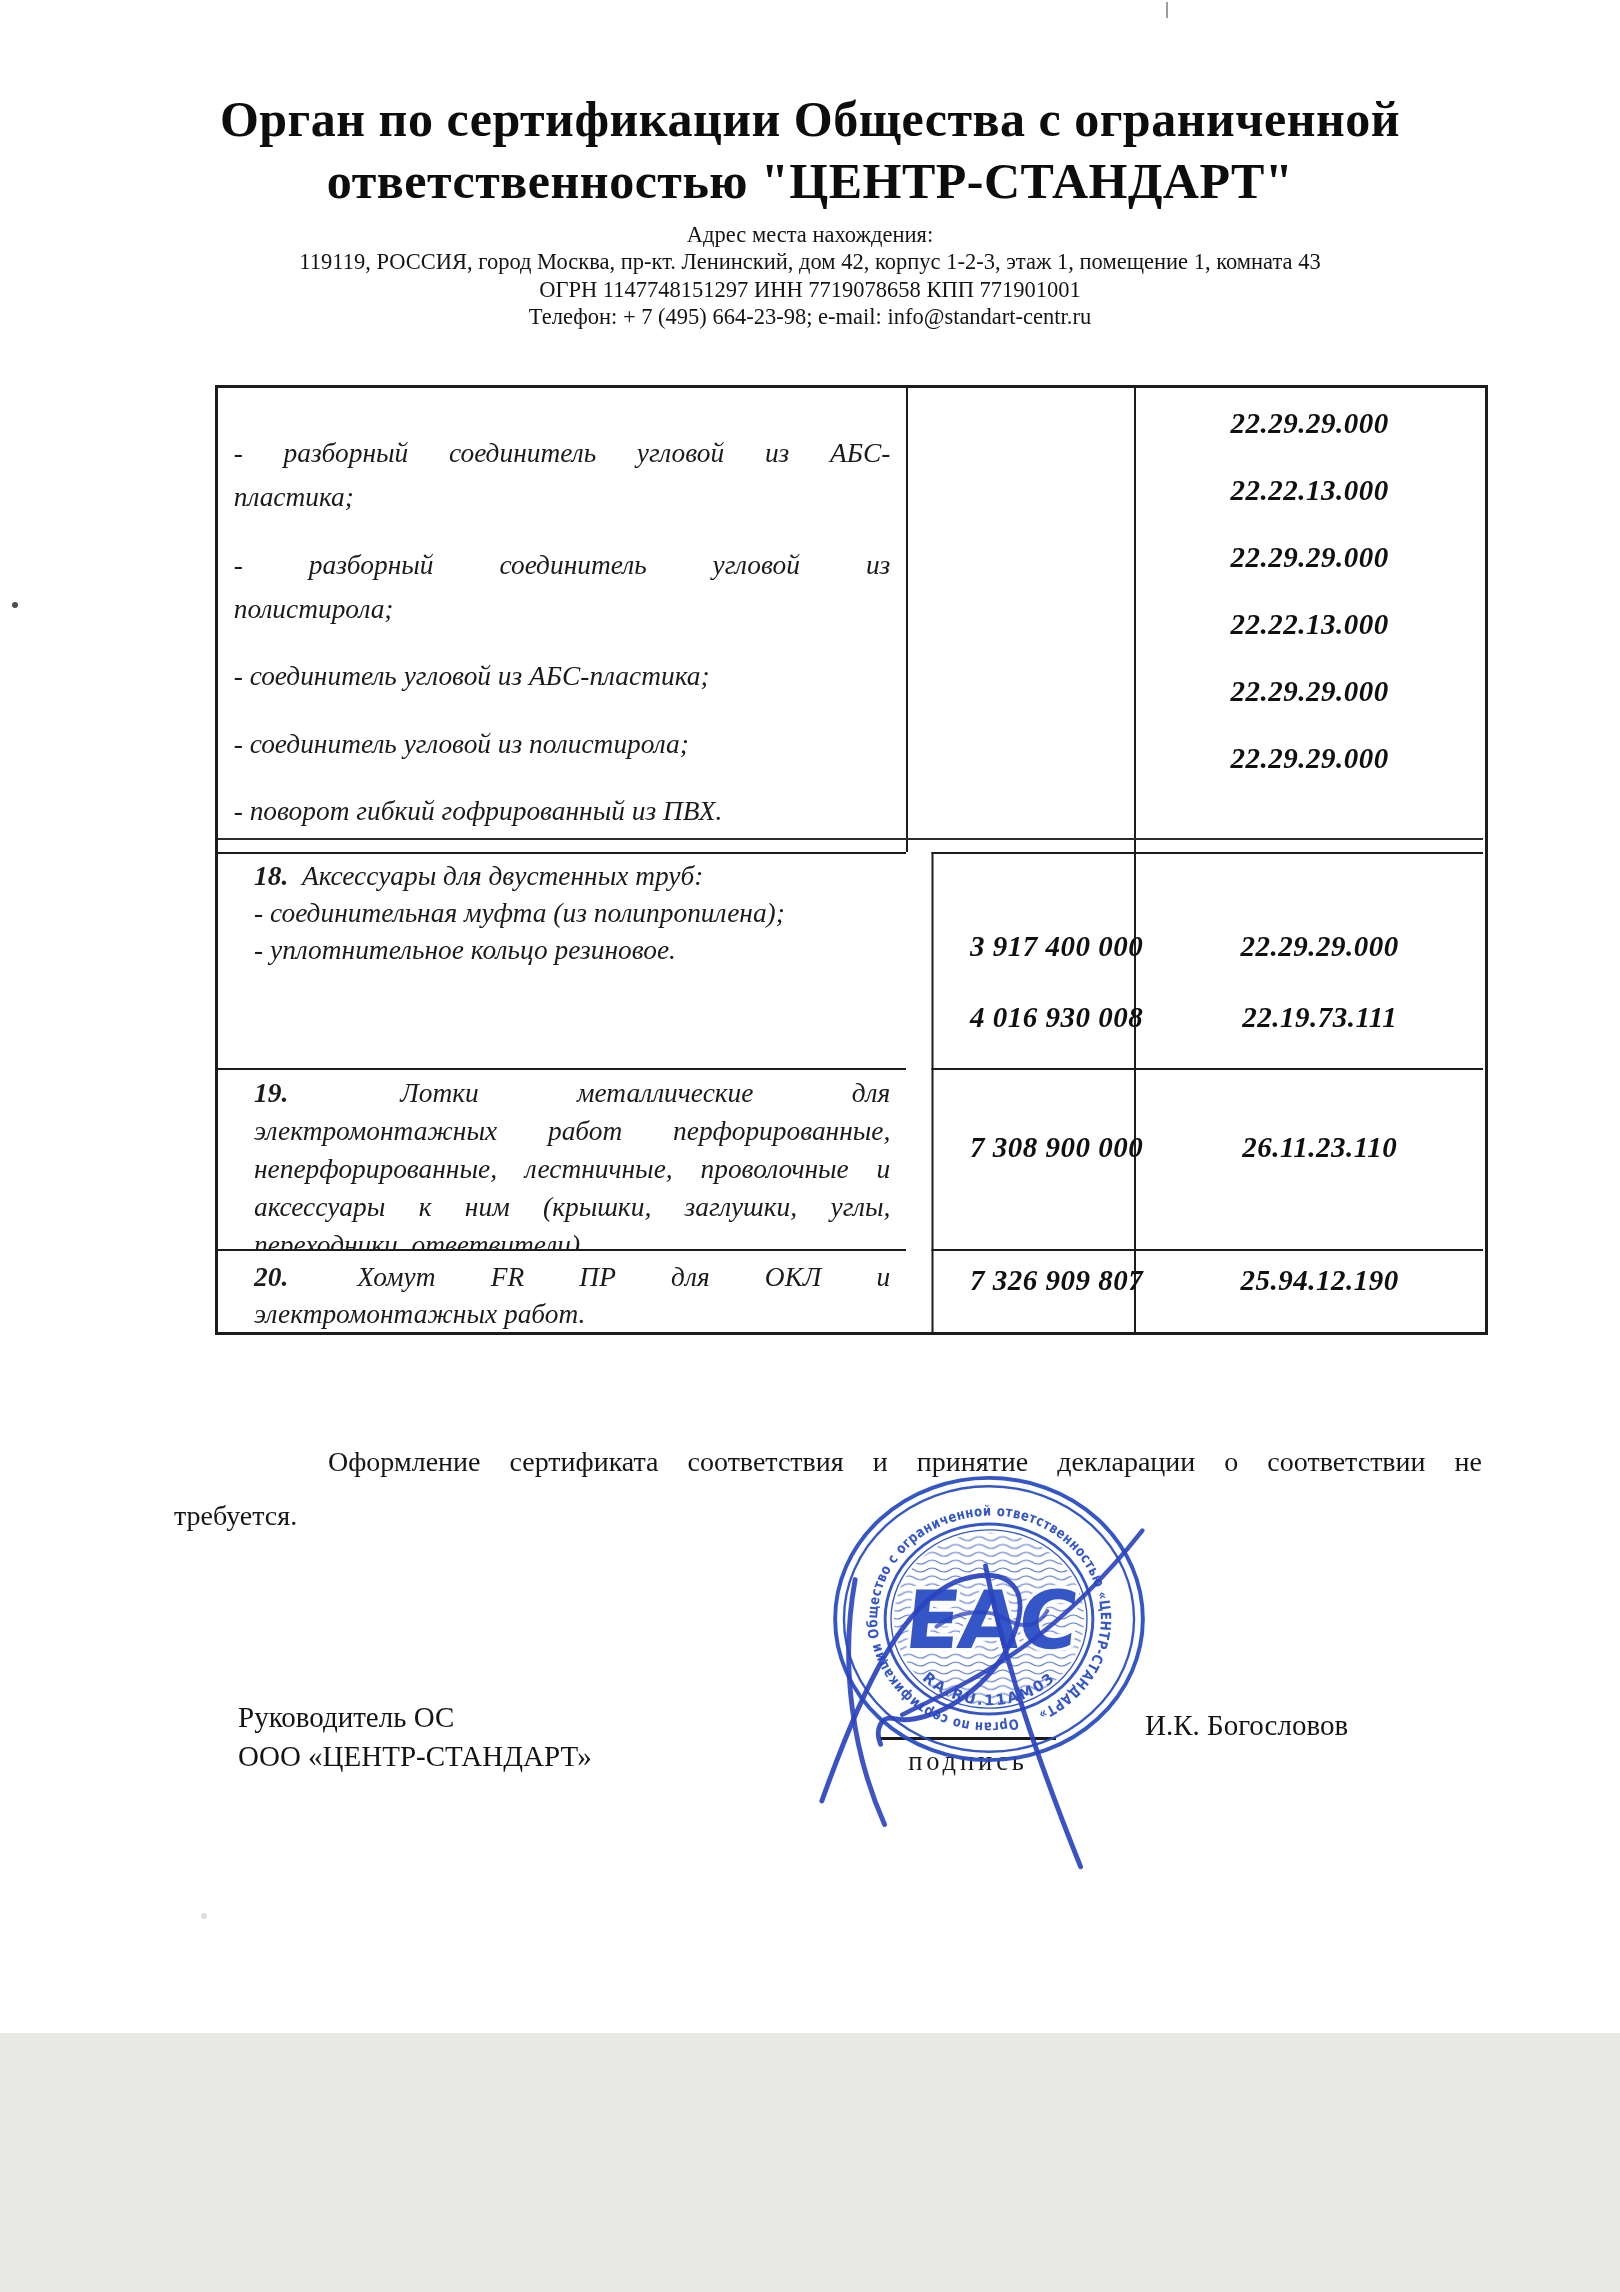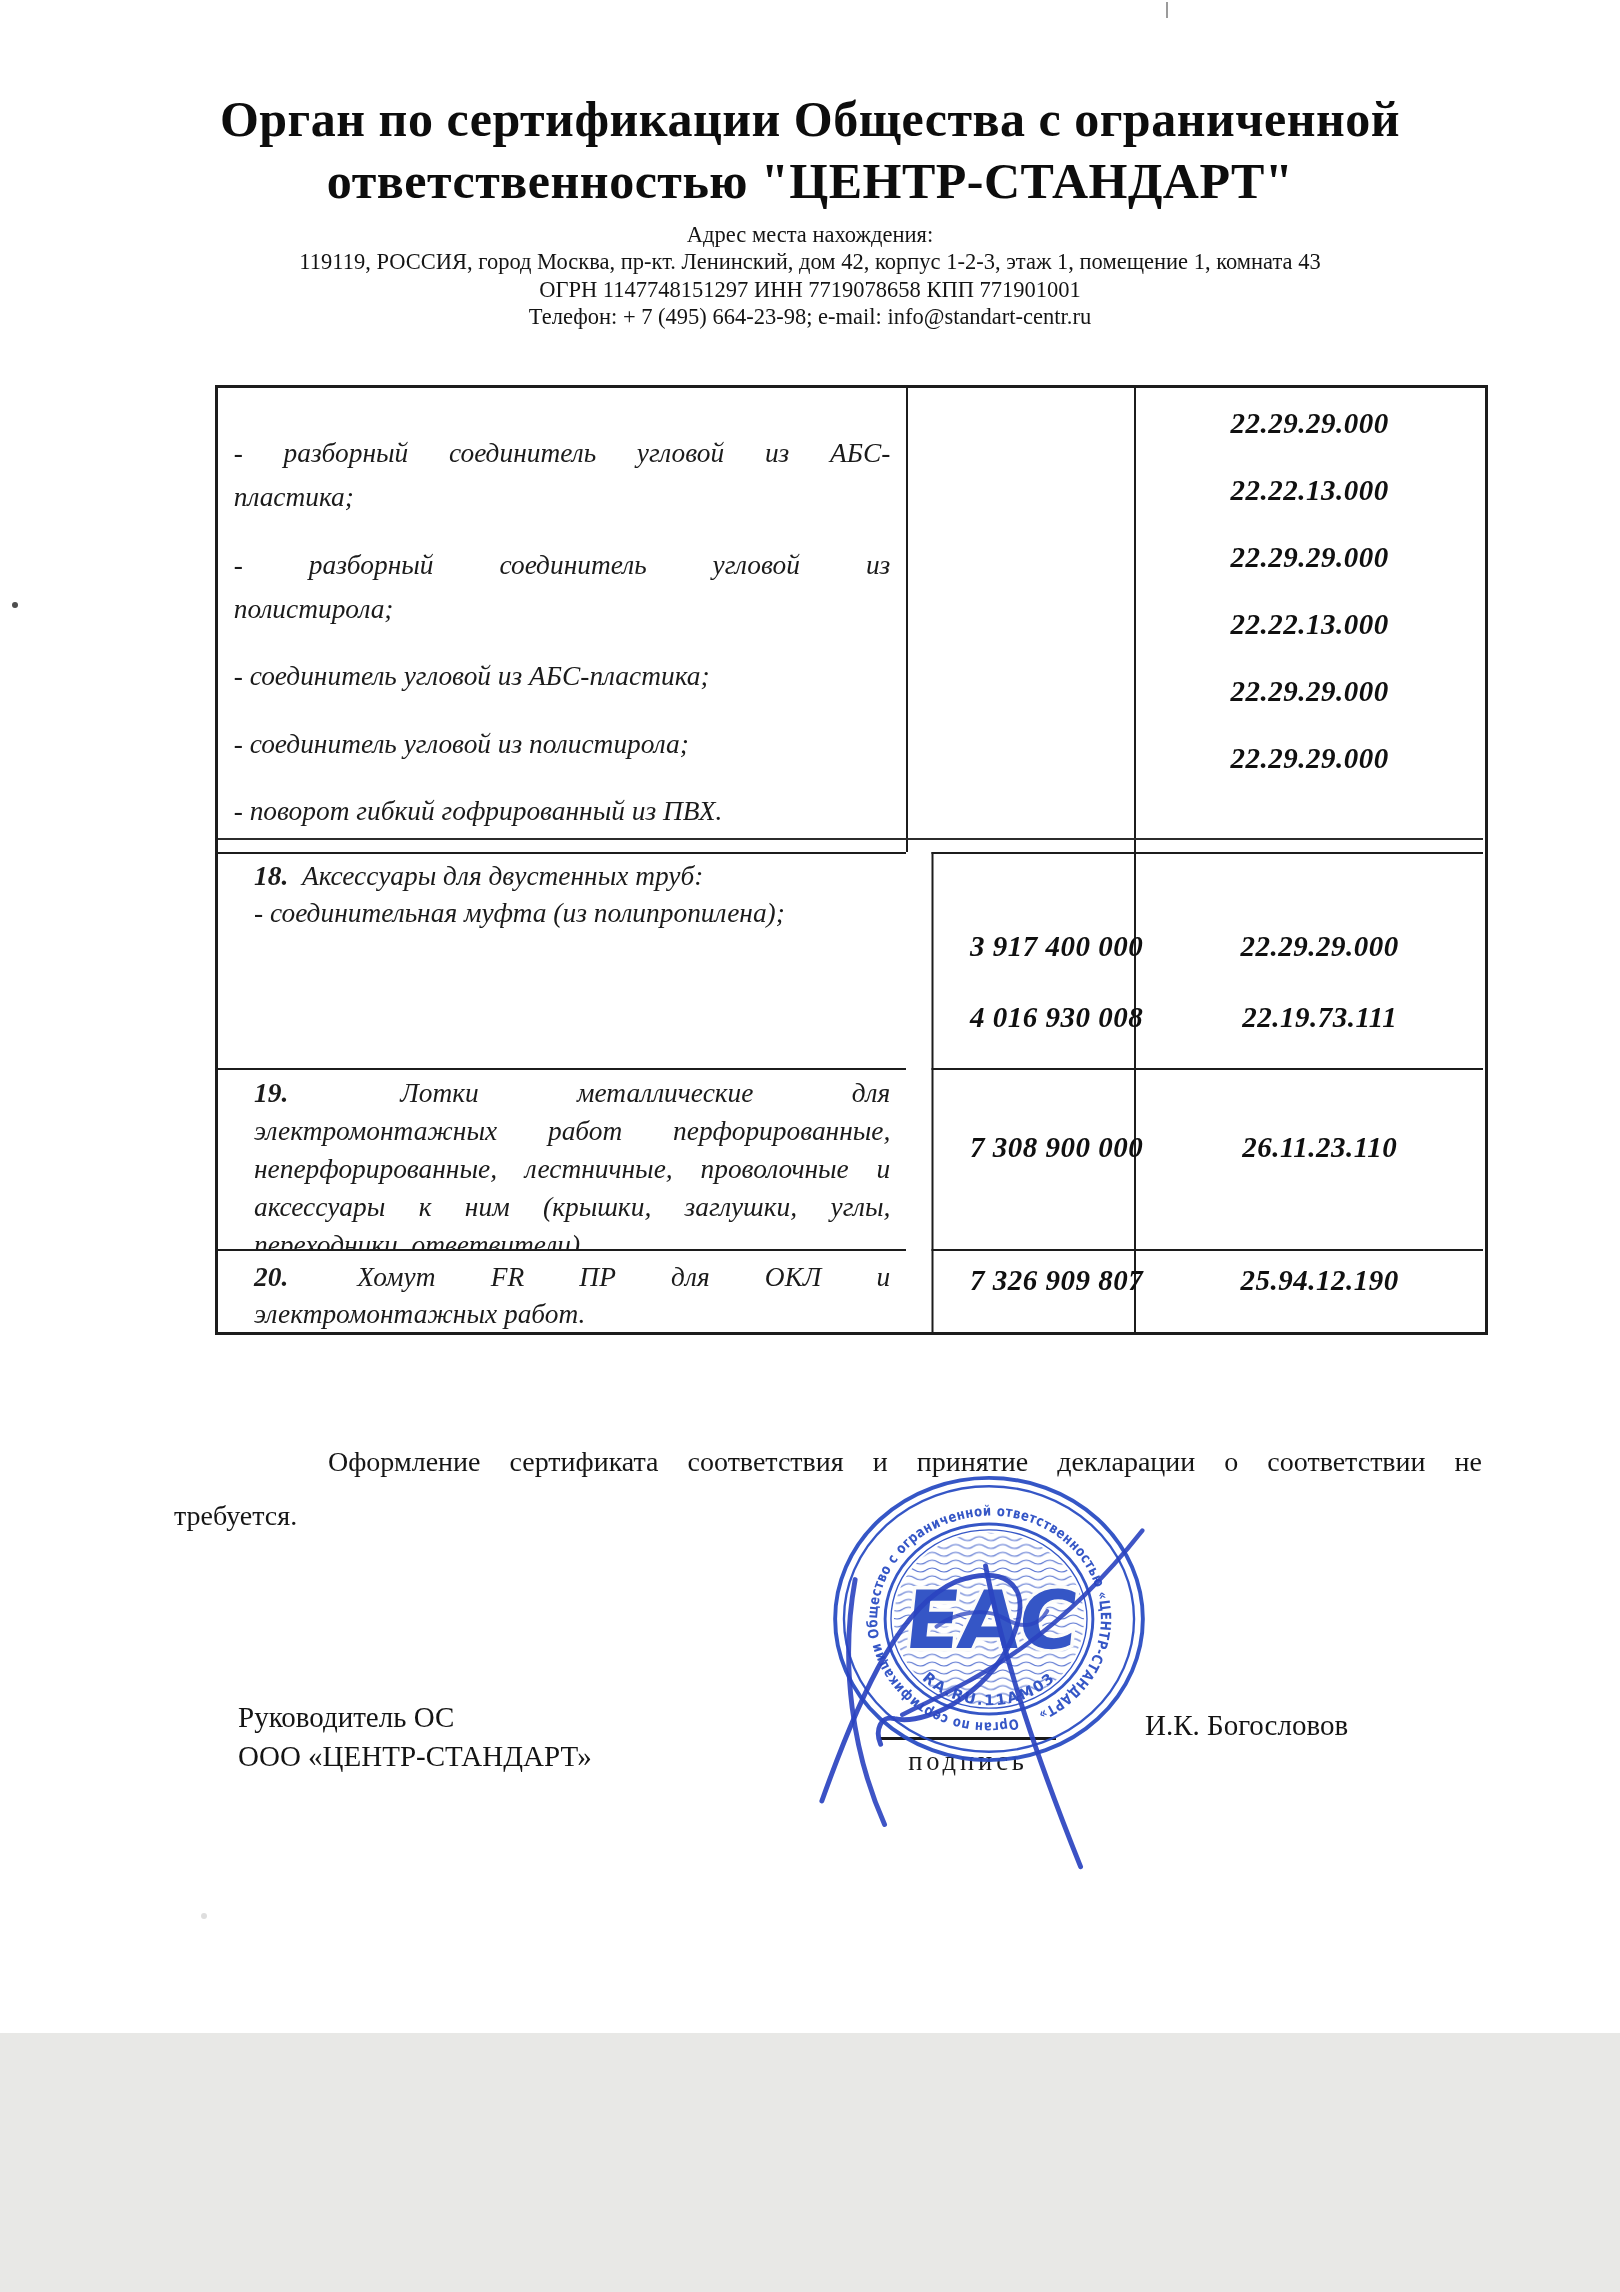--- a/index.html
+++ b/index.html
@@ -125,20 +125,21 @@
           <span class="code">22.29.29.000</span>
         </div>
       <div class="code-slot">
           <span class="code">22.29.29.000</span>
         </div>
     </div>
 
     <div class="cell rt r18c1">
       <div class="tl"><span class="rownum">18.</span><span>Аксессуары для двустенных труб:</span></div>
       <div class="tl">- соединительная муфта (из полипропилена);</div>
+      <div class="tl">- уплотнительное кольцо резиновое.</div>
     </div>
     <div class="cell c2 rt valcol r18v shiftr">
       <div class="code-slot">
           <span class="tnved">3 917 400 000</span>
         </div>
       <div class="gap"></div>
       <div class="code-slot">
           <span class="tnved">4 016 930 008</span>
         </div>
     </div>

